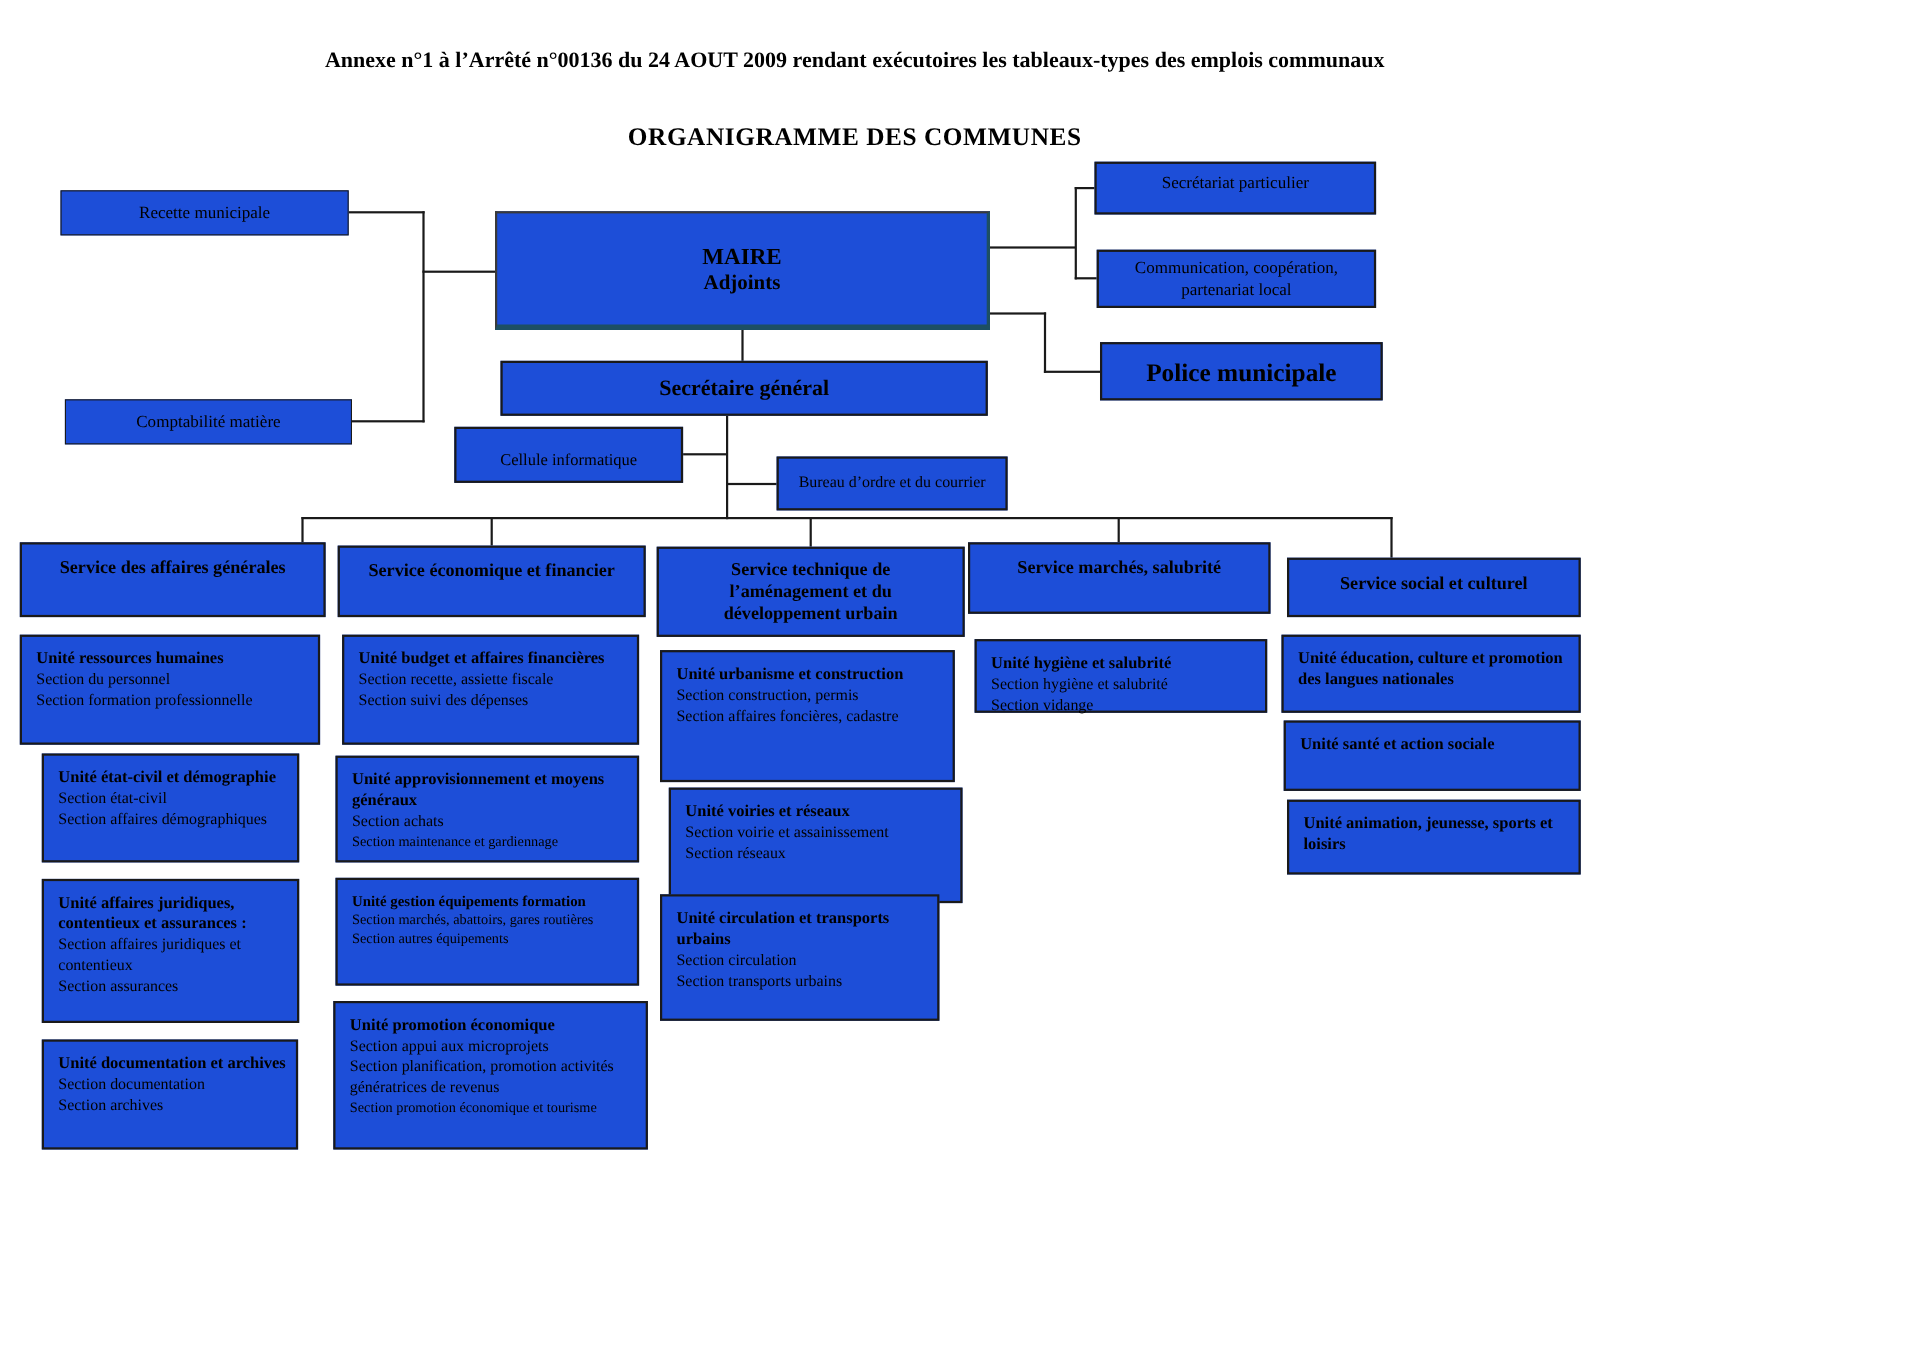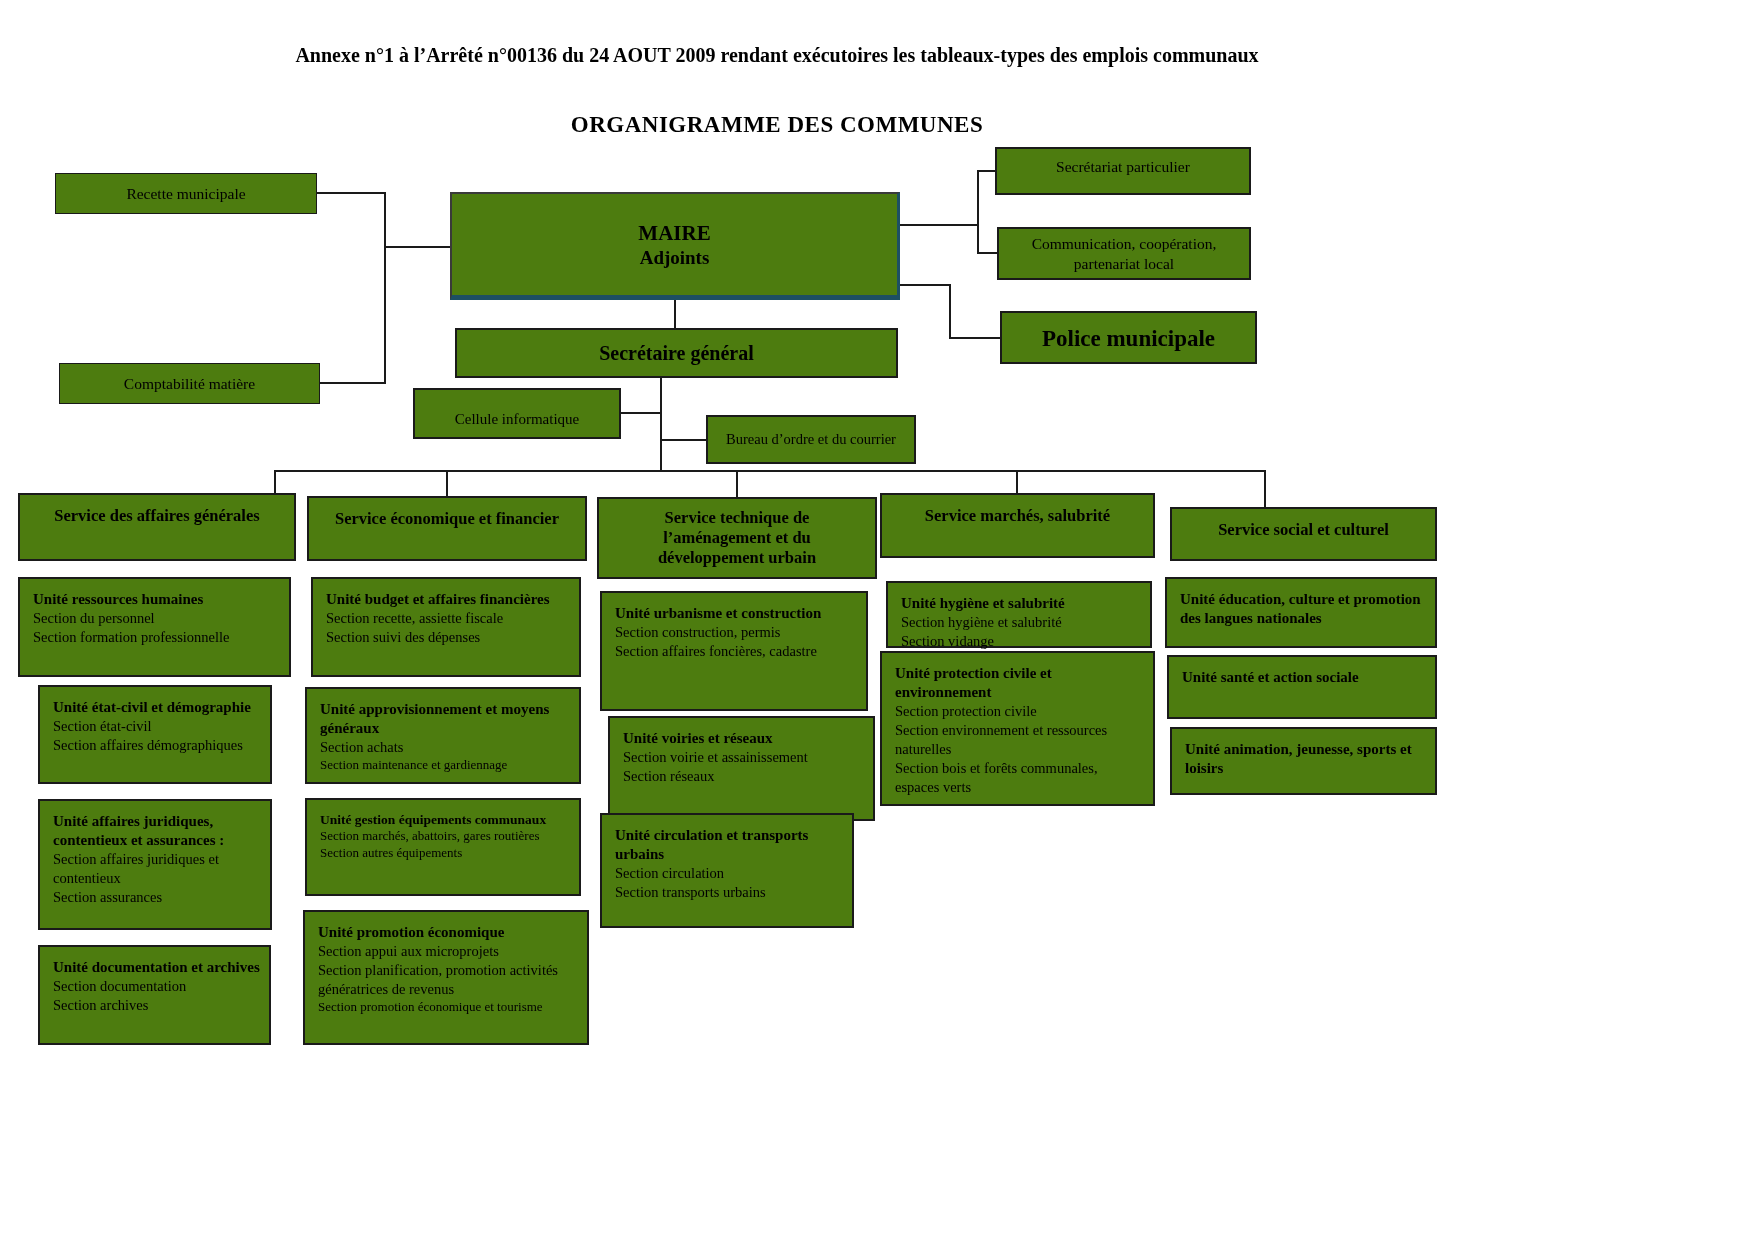--- a/index.html
+++ b/index.html
@@ -13,21 +13,21 @@
   }
   .title1{
     position:absolute;left:0;top:44px;width:1554px;
     text-align:center;font-weight:bold;font-size:20px;
   }
   .title2{
     position:absolute;left:0;top:112px;width:1554px;
     text-align:center;font-weight:bold;font-size:23px;letter-spacing:.5px;
   }
   .box{
-    position:absolute;background:#4d7c0f;border:2px solid #1a1a1a;
+    position:absolute;background:#1d4ed8;border:2px solid #1a1a1a;
     box-sizing:border-box;font-size:15.5px;line-height:1.25;
   }
   .cbox{display:flex;align-items:center;justify-content:center;text-align:center;padding:2px 8px;}
   .maire{
     border:2px solid #3a3a3a;
     border-bottom:5px solid #1d4f63;
     border-right:3px solid #1d4f63;
     font-weight:bold;font-size:21px;
     flex-direction:column;
   }
@@ -141,21 +141,21 @@
     <div class="u-title">Unité budget et affaires financières</div>
     <div class="u-sec">Section recette, assiette fiscale</div>
     <div class="u-sec">Section suivi des dépenses</div>
   </div>
   <div class="box unit" style="left:305px;top:687px;width:276px;height:97px">
     <div class="u-title">Unité approvisionnement et moyens généraux</div>
     <div class="u-sec">Section achats</div>
     <div class="u-sec sm">Section maintenance et gardiennage</div>
   </div>
   <div class="box unit" style="left:305px;top:798px;width:276px;height:98px">
-    <div class="u-title" style="font-size:13.5px">Unité gestion équipements communaux</div>
+    <div class="u-title" style="font-size:13.5px">Unité gestion équipements formation</div>
     <div class="u-sec sm">Section marchés, abattoirs, gares routières</div>
     <div class="u-sec sm">Section autres équipements</div>
   </div>
   <div class="box unit" style="left:303px;top:910px;width:286px;height:135px">
     <div class="u-title">Unité promotion économique</div>
     <div class="u-sec">Section appui aux microprojets</div>
     <div class="u-sec">Section planification, promotion activités génératrices de revenus</div>
     <div class="u-sec sm">Section promotion économique et tourisme</div>
   </div>
 
@@ -173,26 +173,20 @@
     <div class="u-title">Unité circulation et transports urbains</div>
     <div class="u-sec">Section circulation</div>
     <div class="u-sec">Section transports urbains</div>
   </div>
 
   <div class="box unit" style="left:886px;top:581px;width:266px;height:67px">
     <div class="u-title">Unité hygiène et salubrité</div>
     <div class="u-sec">Section hygiène et salubrité</div>
     <div class="u-sec">Section vidange</div>
   </div>
-  <div class="box unit" style="left:880px;top:651px;width:275px;height:155px">
-    <div class="u-title">Unité protection civile et environnement</div>
-    <div class="u-sec">Section protection civile</div>
-    <div class="u-sec">Section environnement et ressources naturelles</div>
-    <div class="u-sec">Section bois et forêts communales, espaces verts</div>
-  </div>
 
   <div class="box unit" style="left:1165px;top:577px;width:272px;height:71px">
     <div class="u-title">Unité éducation, culture et promotion des langues nationales</div>
   </div>
   <div class="box unit" style="left:1167px;top:655px;width:270px;height:64px">
     <div class="u-title">Unité santé et action sociale</div>
   </div>
   <div class="box unit" style="left:1170px;top:727px;width:267px;height:68px">
     <div class="u-title">Unité animation, jeunesse, sports et loisirs</div>
   </div>

